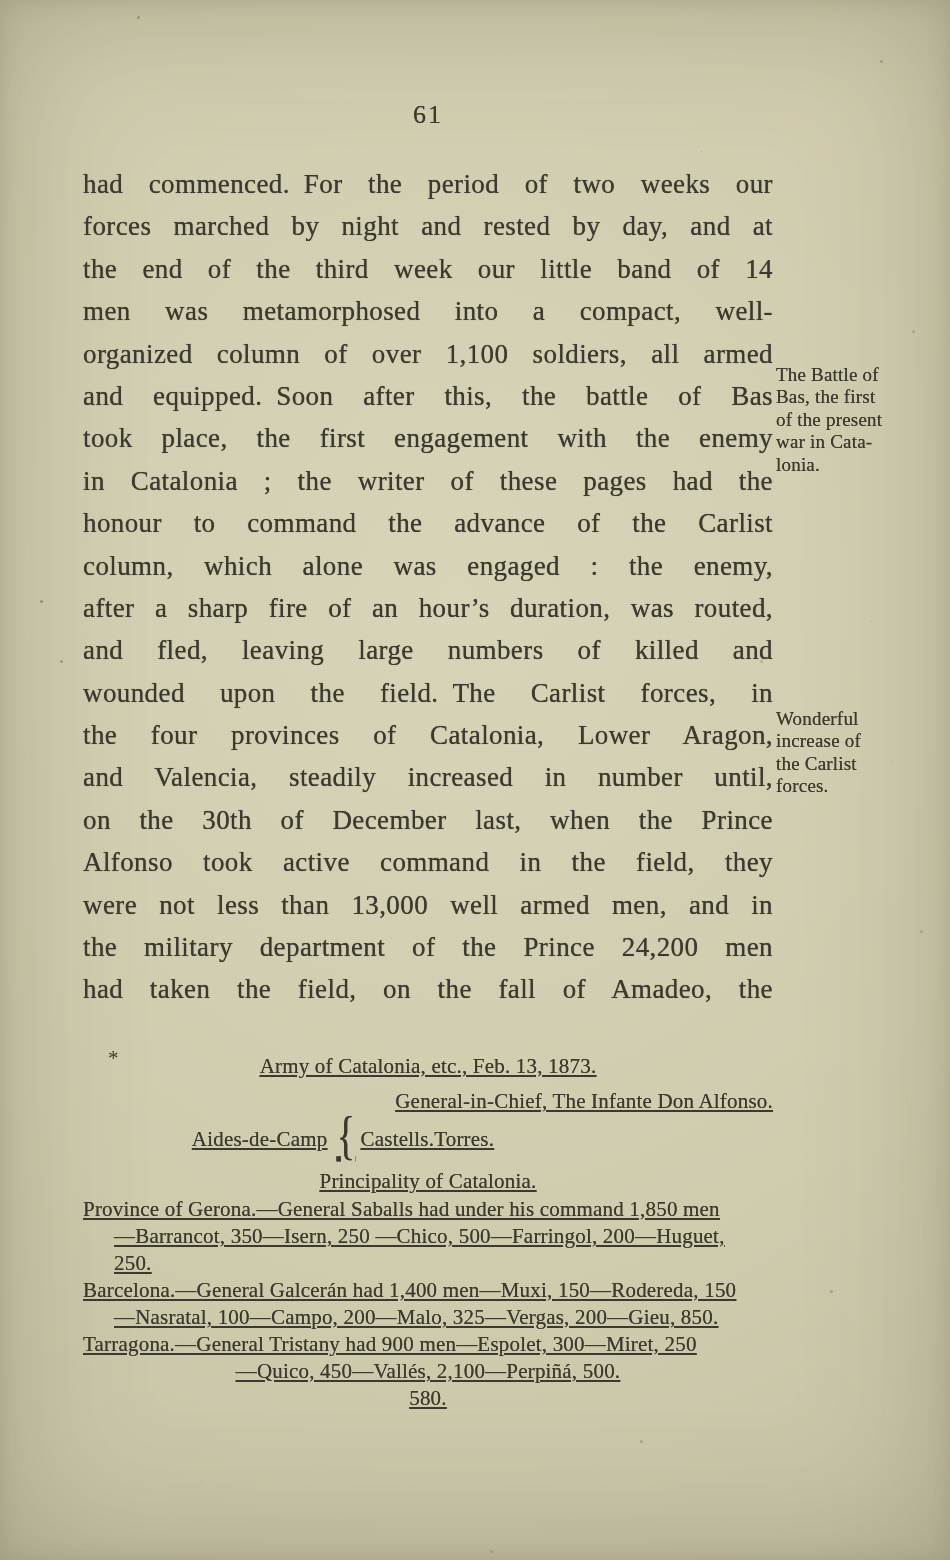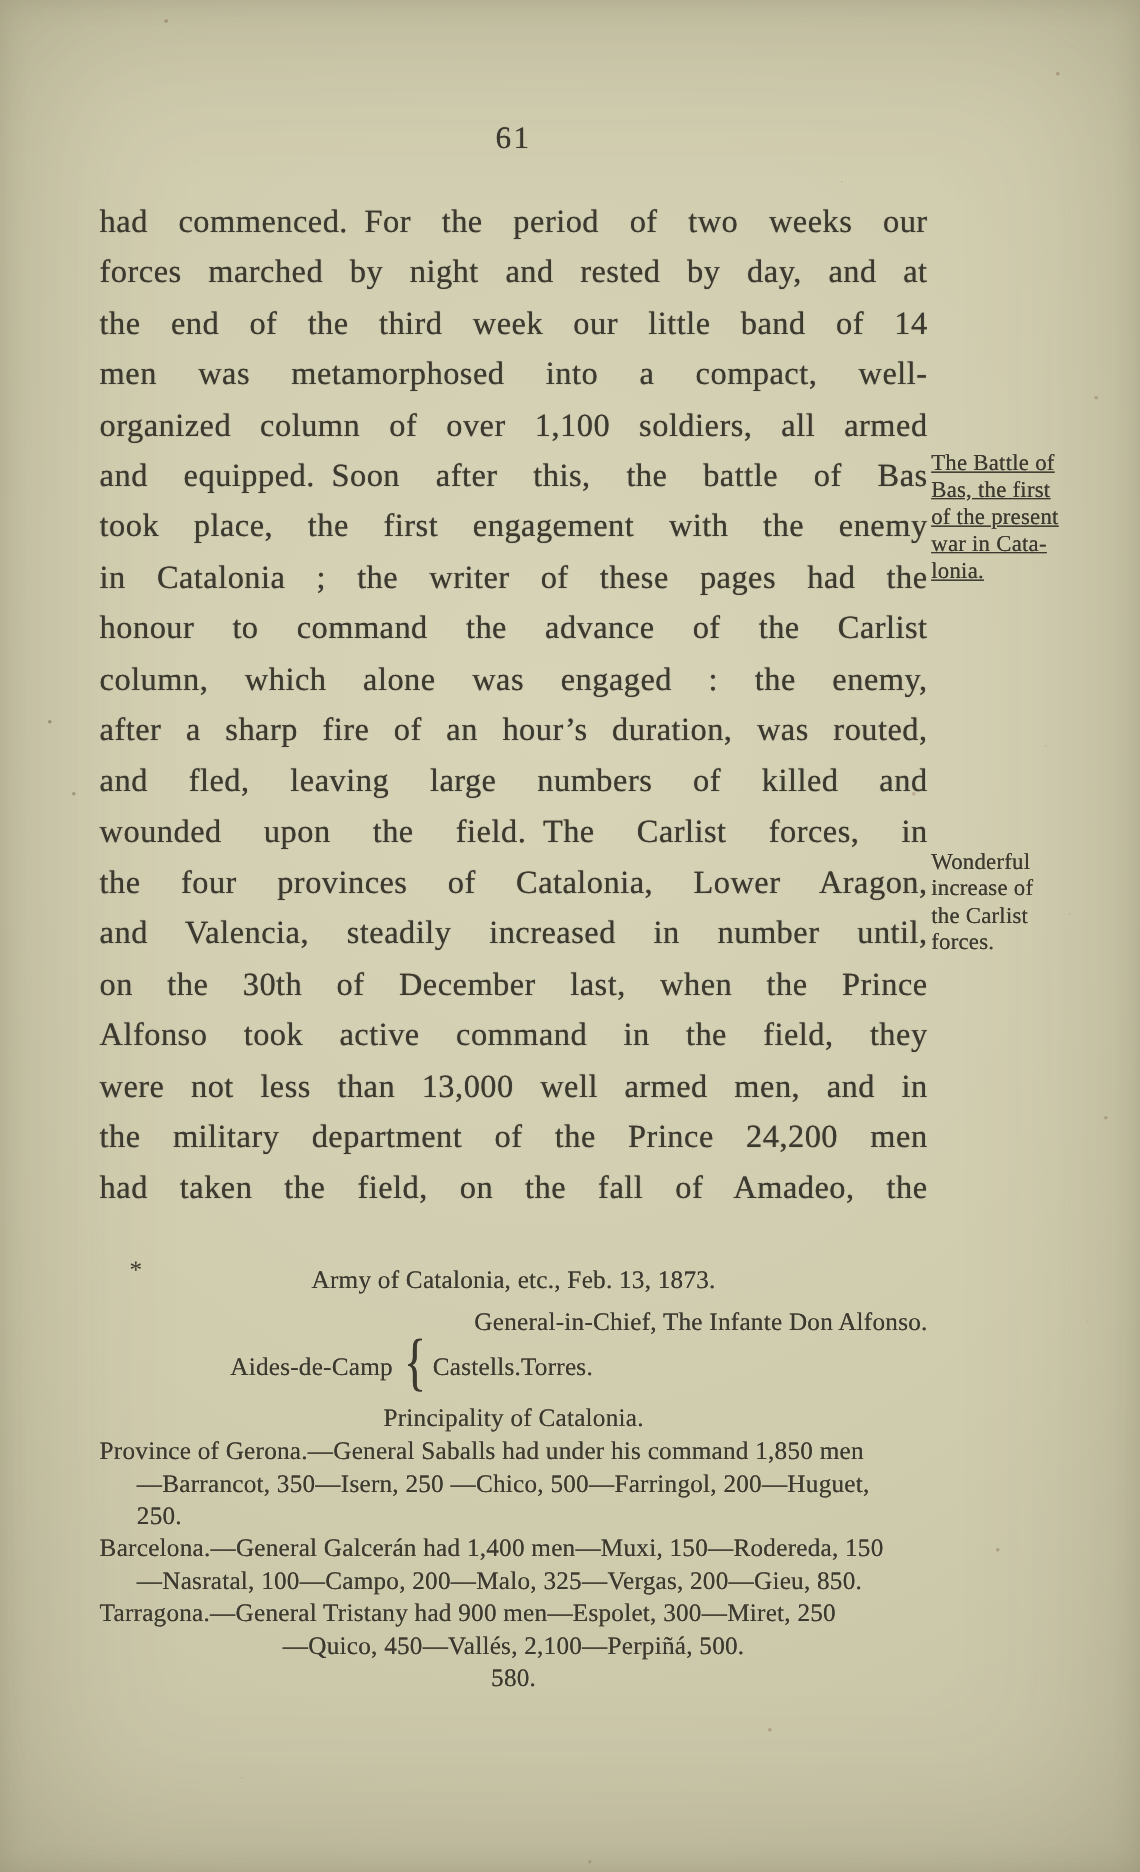--- a/index.html
+++ b/index.html
@@ -45,25 +45,25 @@
   }
   .body-line{text-align:justify;text-align-last:justify;white-space:normal;height:42.4px;overflow:visible;}
   .body-line.last{text-align-last:left;}
   .margin-note{
     position:absolute;left:776px;width:168px;
     font-size:19px;line-height:22.4px;
     letter-spacing:.2px;
     text-shadow:0 0 .5px rgba(55,50,38,.85);
   }
   .margin-note .mn-line{white-space:nowrap;}
-  .mn-1{top:376px;text-decoration:underline;}
+  .mn-1{top:364px;}
   .mn-2{top:708px;}
   .footnote-marker{position:absolute;left:108px;top:1046px;font-size:21px;}
   .fn{position:absolute;left:83px;width:690px;font-size:21px;letter-spacing:.2px;
-      text-shadow:0 0 .5px rgba(55,50,38,.8);}
+      text-shadow:0 0 .5px rgba(55,50,38,.8);text-decoration:underline;}
   .fn-center{text-align:center;white-space:nowrap;}
   .fn-army{top:1054px;}
   .fn-chief{top:1089px;text-align:right;}
   .fn-aides{top:1112px;height:54px;display:flex;justify-content:center;align-items:center;transform:translateX(-85px);}
   .fn-aides .aides-label{font-size:21px;padding-right:6px;}
   .fn-aides .aides-brace{font-size:52px;font-weight:400;transform:scaleX(.75) scaleY(1.02);line-height:54px;padding:0 2px 6px 0;}
   .fn-aides .aides-names{display:flex;flex-direction:row;line-height:26px;font-size:21px;}
   .fn-principality{top:1169px;}
   .fn-entries{top:1196px;line-height:27px;}
   .fn-entry{white-space:nowrap;}

